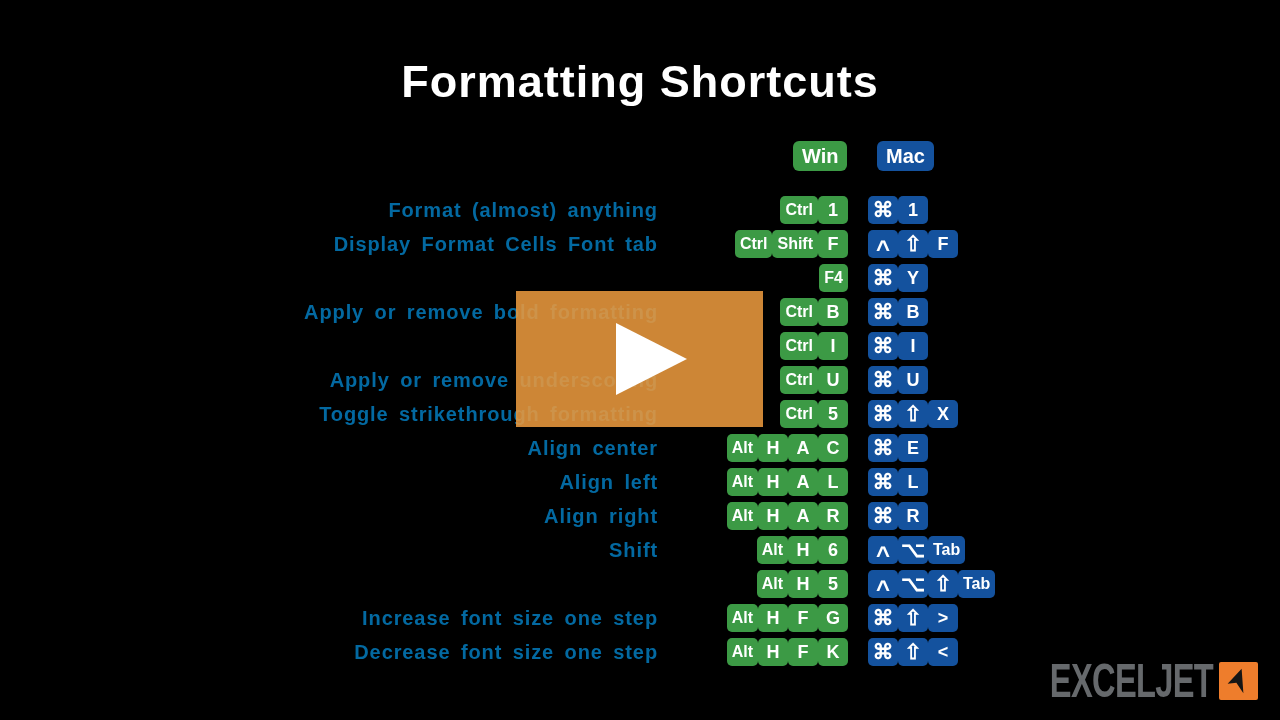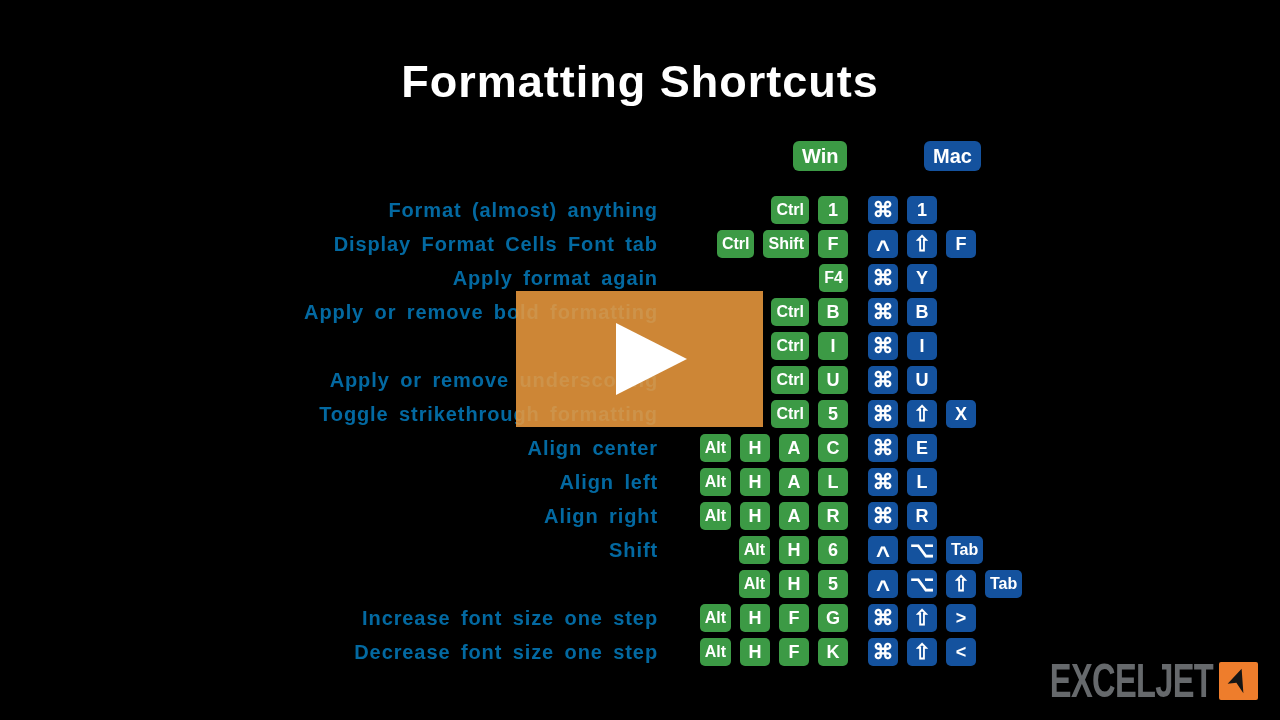--- a/index.html
+++ b/index.html
@@ -32,41 +32,40 @@
     display: inline-flex;
     align-items: center;
     justify-content: center;
     padding: 0 9px;
     border-radius: 6px;
     color: #fff;
     font-size: 20px;
     font-weight: bold;
   }
   .hdr-win { left: 793px; background: var(--win-green); }
-  .hdr-mac { left: 877px; background: var(--mac-blue); margin-left: 47px; }
+  .hdr-mac { left: 877px; background: var(--mac-blue); }
 
   
   .rows { position: absolute; top: 193px; left: 0; width: 100%; }
   .row { position: relative; height: 34px; width: 100%; }
   .row-label {
     position: absolute;
     right: 622px; top: 0;
     height: 34px;
     display: flex; align-items: center;
     color: #0369a1;
     font-size: 20px;
     font-weight: bold;
     letter-spacing: 0.9px;
     word-spacing: 4px;
     white-space: nowrap;
   }
   .keys {
     position: absolute; top: 3px;
     display: flex;
-    gap: 9px;
     align-items: center;
   }
   .win-keys { right: 432px; justify-content: flex-end; }
   .mac-keys { left: 868px; justify-content: flex-start; }
   .key {
     height: 28px;
     display: inline-flex;
     align-items: center;
     justify-content: center;
     border-radius: 5px;
@@ -157,21 +156,20 @@
           <span class="key win-key wide">Shift</span>
           <span class="key win-key sq">F</span>
         </div>
         <div class="keys mac-keys">
           <span class="key mac-key caret">^</span>
           <span class="key mac-key sym">⇧</span>
           <span class="key mac-key sq">F</span>
         </div>
       </div>
       <div class="row">
-        <div class="row-label">Apply format again</div>
         <div class="keys win-keys">
           <span class="key win-key wide">F4</span>
         </div>
         <div class="keys mac-keys">
           <span class="key mac-key sym">⌘</span>
           <span class="key mac-key sq">Y</span>
         </div>
       </div>
       <div class="row">
         <div class="row-label">Apply or remove bold formatting</div>

